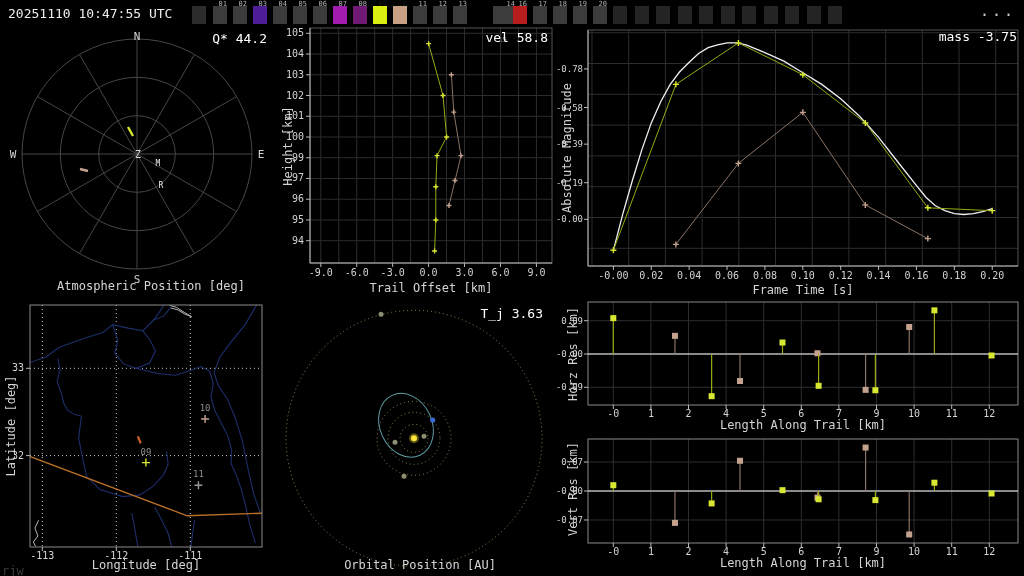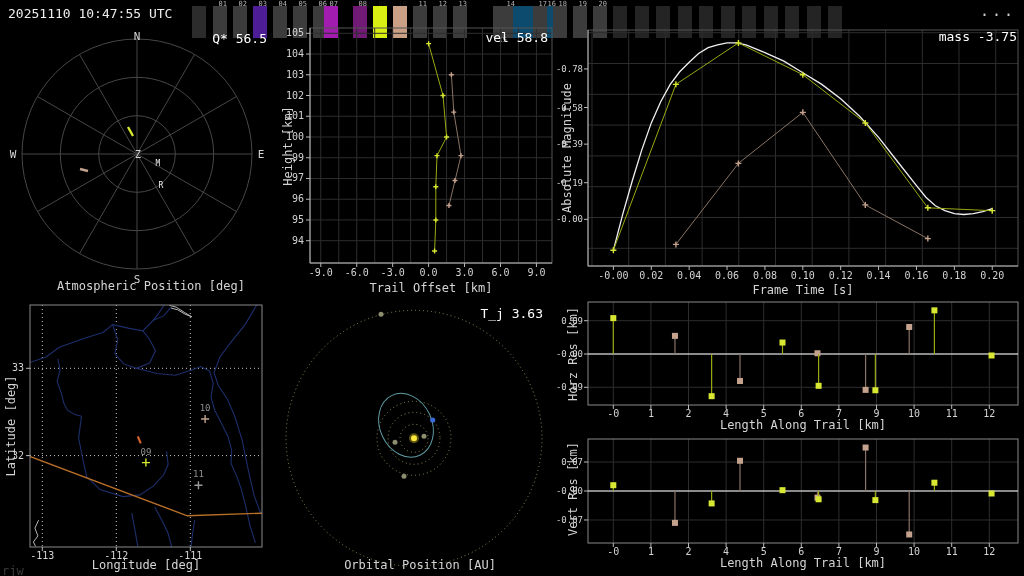--- a/index.html
+++ b/index.html
@@ -5,21 +5,21 @@
   html,body{margin:0;padding:0;background:#000;}
   body{width:1024px;height:576px;position:relative;overflow:hidden;
        font-family:"DejaVu Sans Mono",monospace;color:#d4d4d4;}
   svg{position:absolute;overflow:visible;}
   .lbl{position:absolute;font-size:12px;color:#d4d4d4;white-space:nowrap;}
   .val{position:absolute;font-size:13px;color:#fff;white-space:nowrap;}
   .rot{transform:translate(-50%,-50%) rotate(-90deg);transform-origin:center;}
   .cap{text-align:center;}
   .ts{position:absolute;left:8px;top:6px;font-size:13px;color:#ececec;}
   .menu{position:absolute;right:8px;top:2px;font-size:15px;letter-spacing:3px;color:#cfcfcf;cursor:default;}
-  .fbox{position:absolute;top:6px;width:14px;height:32px;}
+  .fbox{position:absolute;top:6px;width:14px;height:18px;}
   .fbox span{position:absolute;right:0;top:-5px;font-size:7px;line-height:7px;}
   .corner{position:absolute;left:2px;top:564px;font-size:12px;color:#3a3a3a;}
 </style>
 </head>
 <body>
 
 <div>
   <div class="ts">20251110 10:47:55 UTC</div>
   <div id="frameboxes">
       <div class="fbox" style="left: 192px; background: rgb(44, 44, 44);"></div>
@@ -34,21 +34,21 @@
       </div>
       <div class="fbox" style="left: 273px; background: rgb(60, 60, 60);">
         <span style="color: rgb(180, 180, 180);">04</span>
       </div>
       <div class="fbox" style="left: 293px; background: rgb(60, 60, 60);">
         <span style="color: rgb(180, 180, 180);">05</span>
       </div>
       <div class="fbox" style="left: 313px; background: rgb(60, 60, 60);">
         <span style="color: rgb(180, 180, 180);">06</span>
       </div>
-      <div class="fbox" style="left: 324px; background: #a21caf;">
+      <div class="fbox" style="left: 333px; background: #a21caf;">
         <span style="color: rgb(180, 180, 180);">07</span>
       </div>
       <div class="fbox" style="left: 353px; background: #701a75;">
         <span style="color: rgb(180, 180, 180);">08</span>
       </div>
       <div class="fbox" style="left: 373px; background: rgb(217, 238, 18);">
         <span style="color: rgb(20, 20, 20);">09</span>
       </div>
       <div class="fbox" style="left: 393px; background: rgb(201, 160, 133);">
         <span style="color: rgb(20, 20, 20);">10</span>
@@ -61,21 +61,21 @@
       </div>
       <div class="fbox" style="left: 453px; background: rgb(60, 60, 60);">
         <span style="color: rgb(180, 180, 180);">13</span>
       </div>
       <div class="fbox" style="left: 473px; background: rgb(60, 60, 60); margin-left: 28px;">
         <span style="color: rgb(180, 180, 180);">14</span>
       </div>
       <div class="fbox" style="left: 493px; background: rgb(60, 60, 60);">
         <span style="color: rgb(180, 180, 180); margin-top: 36px;">15</span>
       </div>
-      <div class="fbox" style="left: 513px; background: #0c4a6e; padding-left: 29px;">
+      <div class="fbox" style="left: 513px; background: #b91c1c;">
         <span style="color: rgb(180, 180, 180);">16</span>
       </div>
       <div class="fbox" style="left: 533px; background: rgb(60, 60, 60);">
         <span style="color: rgb(180, 180, 180);">17</span>
       </div>
       <div class="fbox" style="left: 553px; background: rgb(60, 60, 60);">
         <span style="color: rgb(180, 180, 180);">18</span>
       </div>
       <div class="fbox" style="left: 573px; background: rgb(60, 60, 60);">
         <span style="color: rgb(180, 180, 180);">19</span>
@@ -465,21 +465,21 @@
     <line x1="429.3" y1="107" x2="429.3" y2="111" stroke="#b9b9b9" stroke-width="1"></line>
     <text x="429.3" y="119" fill="#d4d4d4" font-size="10" text-anchor="middle" font-family="&quot;DejaVu Sans Mono&quot;,monospace">12</text>
     <line x1="24" y1="26.019999999999996" x2="28" y2="26.019999999999996" stroke="#b9b9b9" stroke-width="1"></line>
     <text x="23" y="29.019999999999996" fill="#d4d4d4" font-size="9" text-anchor="end" font-family="&quot;DejaVu Sans Mono&quot;,monospace">0.07</text>
     <line x1="24" y1="55" x2="28" y2="55" stroke="#b9b9b9" stroke-width="1"></line>
     <text x="23" y="58" fill="#d4d4d4" font-size="9" text-anchor="end" font-family="&quot;DejaVu Sans Mono&quot;,monospace">-0.00</text>
     <line x1="24" y1="83.98" x2="28" y2="83.98" stroke="#b9b9b9" stroke-width="1"></line>
     <text x="23" y="86.98" fill="#d4d4d4" font-size="9" text-anchor="end" font-family="&quot;DejaVu Sans Mono&quot;,monospace">-0.07</text>
   </svg>
 
-<div class="val" style="right:757px;top:31px">Q* 56.5</div>
+<div class="val" style="right:757px;top:31px">Q* 44.2</div>
 <div class="lbl cap" style="left:11px;top:279px;width:280px">Atmospheric Position [deg]</div>
 
 <div class="val" style="right:476px;top:30px">vel 58.8</div>
 <div class="lbl rot" style="left:288px;top:146px">Height [km]</div>
 <div class="lbl cap" style="left:300px;top:281px;width:262px">Trail Offset [km]</div>
 
 <div class="val" style="right:7px;top:29px">mass -3.75</div>
 <div class="lbl rot" style="left:567px;top:148px">Absolute Magnitude</div>
 <div class="lbl cap" style="left:571px;top:283px;width:464px">Frame Time [s]</div>
 

